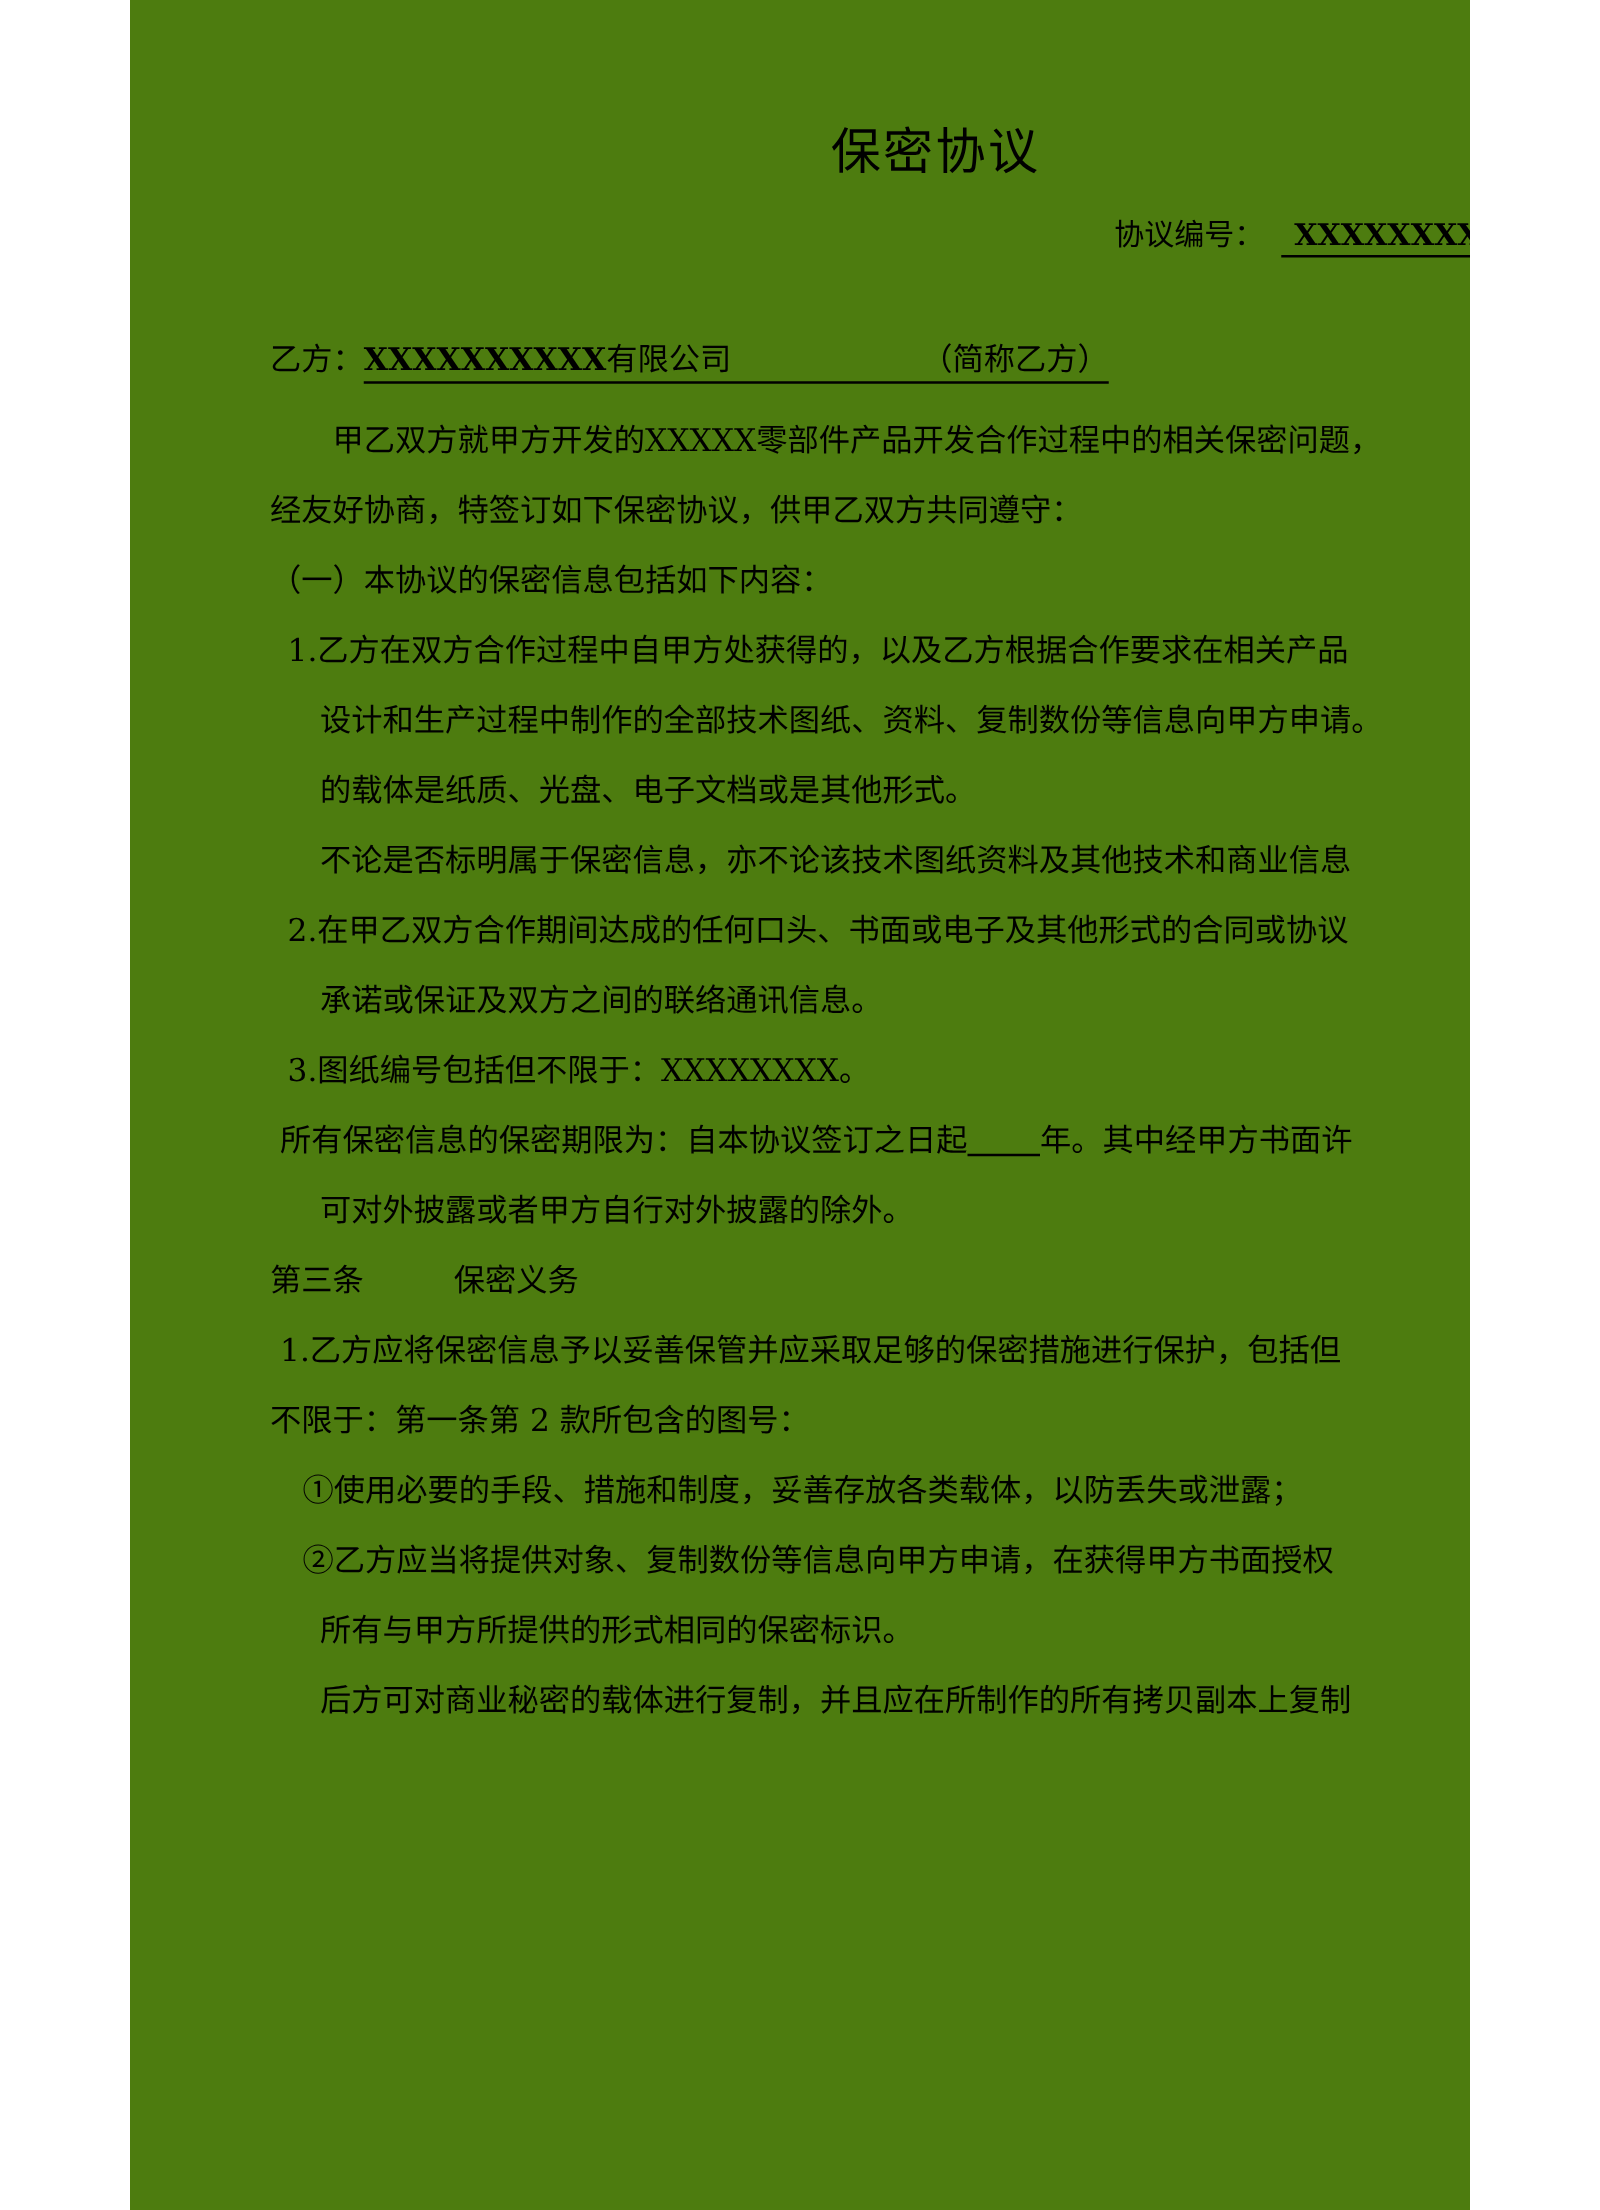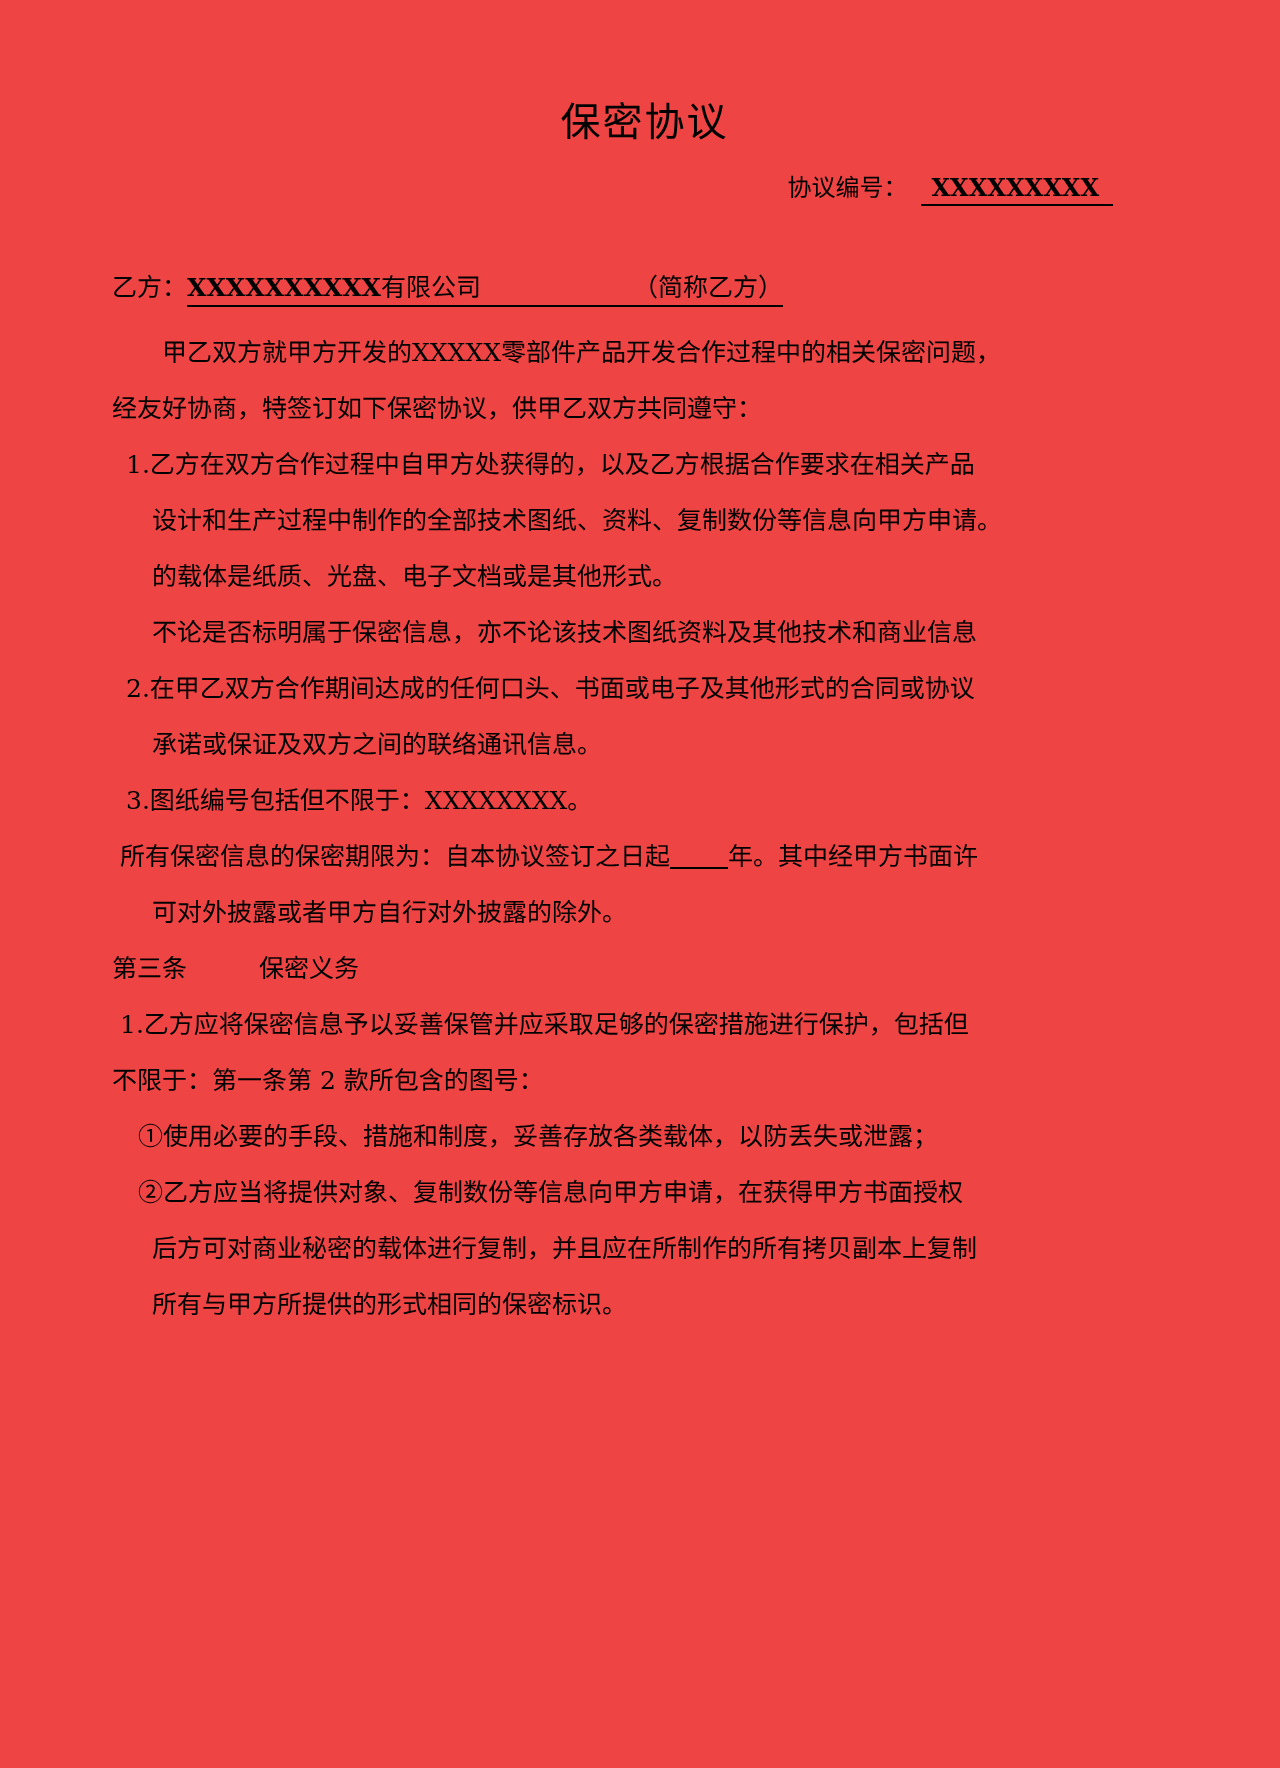--- a/index.html
+++ b/index.html
@@ -2,24 +2,24 @@
 <html lang="zh-CN"><head>
 <meta charset="utf-8">
 <title>保密协议</title>
 <style>
   html, body {
     margin: 0;
     padding: 0;
     background: #ffffff;
   }
   .page {
-    width: 1280px;
+    width: 1072px;
     height: 1768px;
     margin: 0 auto;
-    background: #ef4444;
+    background: #4d7c0f;
     position: relative;
     box-sizing: border-box;
     padding: 0;
     font-family: "DejaVu Serif", "Liberation Serif", serif;
     color: #000000;
     overflow: hidden;
   }
   .content {
     position: absolute;
     left: 112px;
@@ -137,20 +137,21 @@
 
 
     <div class="party-line party-b">
       <span class="party-label">乙方：</span><span class="party-underline"><span class="party-name">XXXXXXXXXX</span><span class="party-suffix">有限公司</span><span class="party-gap-b"></span><span class="party-alias">（简称乙方）</span></span>
     </div>
 
     <p class="p p-indent intro-first">甲乙双方就甲方开发的XXXXX零部件产品开发合作过程中的相关保密问题，</p>
     <p class="p">经友好协商，特签订如下保密协议，供甲乙双方共同遵守：</p>
 
 
+    <p class="clause">（一）本协议的保密信息包括如下内容：</p>
 
     <p class="clause clause-ind1">1.乙方在双方合作过程中自甲方处获得的，以及乙方根据合作要求在相关产品</p>
     <p class="clause clause-cont">设计和生产过程中制作的全部技术图纸、资料、复制数份等信息向甲方申请。</p>
     <p class="clause clause-cont">的载体是纸质、光盘、电子文档或是其他形式。</p>
     <p class="clause clause-cont">不论是否标明属于保密信息，亦不论该技术图纸资料及其他技术和商业信息</p>
 
     <p class="clause clause-ind1">2.在甲乙双方合作期间达成的任何口头、书面或电子及其他形式的合同或协议</p>
     <p class="clause clause-cont">承诺或保证及双方之间的联络通讯信息。</p>
 
     <p class="clause clause-ind1">3.图纸编号包括但不限于：XXXXXXXX。</p>
@@ -160,17 +161,17 @@
     <p class="clause clause-cont">可对外披露或者甲方自行对外披露的除外。</p>
 
     <p class="heading"><span>第三条</span><span class="tab"></span><span>保密义务</span></p>
 
     <p class="clause clause-hang">1.乙方应将保密信息予以妥善保管并应采取足够的保密措施进行保护，包括但</p>
     <p class="clause">不限于：第一条第 2 款所包含的图号：</p>
 
     <p class="clause clause-ind2">①使用必要的手段、措施和制度，妥善存放各类载体，以防丢失或泄露；</p>
 
     <p class="clause clause-ind2">②乙方应当将提供对象、复制数份等信息向甲方申请，在获得甲方书面授权</p>
+    <p class="clause clause-cont">所有与甲方所提供的形式相同的保密标识。</p>
     <p class="clause clause-cont">后方可对商业秘密的载体进行复制，并且应在所制作的所有拷贝副本上复制</p>
-    <p class="clause clause-cont">所有与甲方所提供的形式相同的保密标识。</p>
 
   </div>
 </div>
 
 </body></html>

